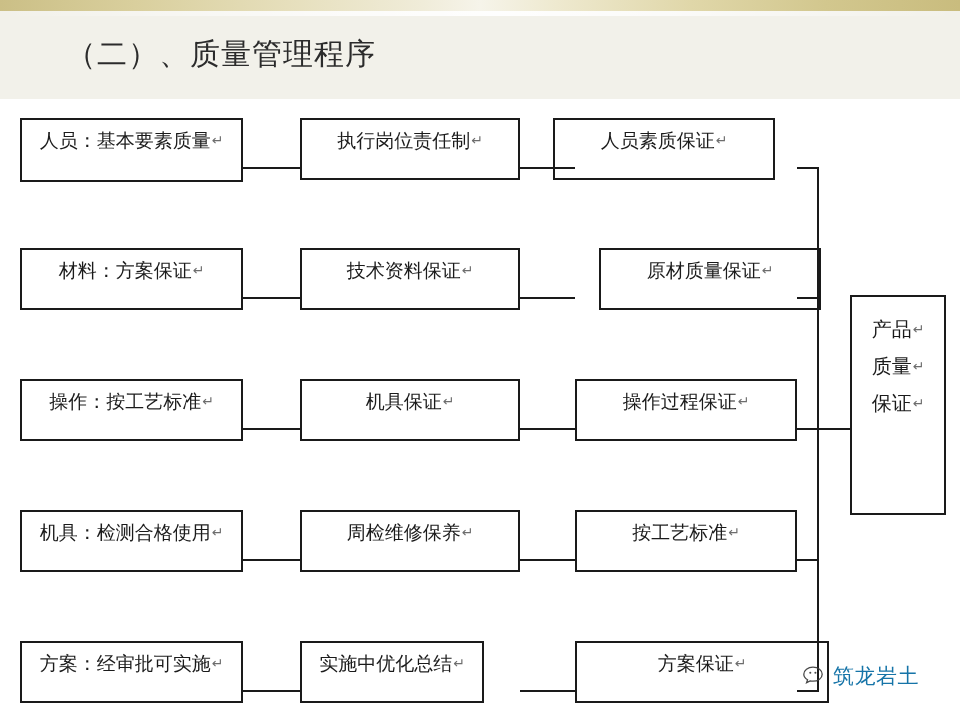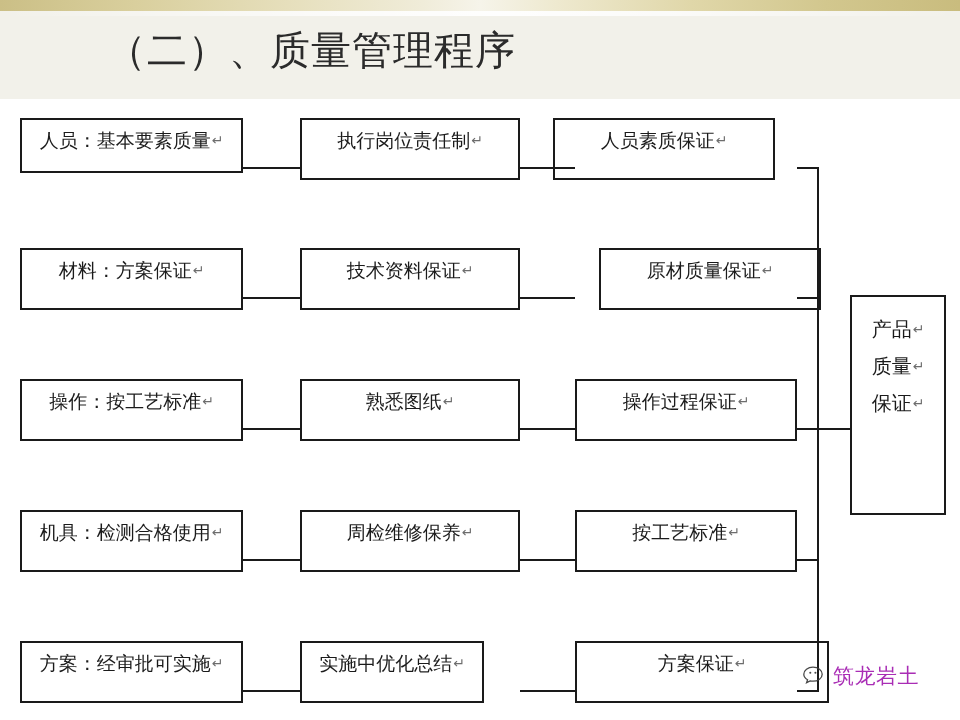--- a/index.html
+++ b/index.html
@@ -51,27 +51,26 @@
         rgba(255,255,255,0) 0%,
         rgba(255,255,255,0.75) 35%,
         rgba(255,255,255,0.95) 52%,
         rgba(255,255,255,0.7) 70%,
         rgba(255,255,255,0) 100%);
   }
   .slide-title {
     position: absolute;
     left: 66px;
     top: 34px;
-    font-family: Liberation Mono, monospace;
-    font-size: 40px;
+    font-family: Liberation Serif, serif;
+    font-size: 30px;
     line-height: 40px;
     letter-spacing: 1px;
     color: #2b2b2b;
     white-space: nowrap;
-    margin-left: 40px;
   }
 
   
   .canvas {
     position: absolute;
     left: 0; top: 99px;
     width: 960px;
     height: 621px;
     background: #ffffff;
   }
@@ -131,40 +130,40 @@
     opacity: 0.92;
   }
   .wm-icon {
     width: 26px;
     height: 26px;
     flex: 0 0 26px;
   }
   .wm-text {
     font-family: "DejaVu Sans", "Liberation Sans", sans-serif;
     font-size: 21px;
-    color: #a21caf;
+    color: #0369a1;
     white-space: nowrap;
     letter-spacing: 0.5px;
     text-align: right;
   }
 </style>
 </head>
 <body>
 
 <div id="slide">
 
   <div class="header-band">
     <div class="header-rule"></div>
     <div class="header-rule-glow"></div>
     <div class="slide-title">（二）、质量管理程序</div>
   </div>
 
   <div class="canvas">
 
-    <div class="node col1" style="left:20px; top:19px; width:223px; height:55px;">
+    <div class="node col1" style="left:20px; top:19px; width:223px; height:64px;">
       <div class="node-label">
         <span>人员：基本要素质量</span><span class="pilcrow">↵</span>
       </div>
     </div>
     <div class="node col2" style="left:300px; top:19px; width:220px; height:62px;">
       <div class="node-label">
         <span>执行岗位责任制</span><span class="pilcrow">↵</span>
       </div>
     </div>
     <div class="node col3" style="left:553px; top:19px; width:222px; height:62px;">
@@ -195,21 +194,21 @@
     <div class="conn-h" style="left:520px; top:198px; width:55px;"></div>
     <div class="conn-h" style="left:797px; top:198px; width:22px;"></div>
 
     <div class="node col1" style="left:20px; top:280px; width:223px; height:62px;">
       <div class="node-label">
         <span>操作：按工艺标准</span><span class="pilcrow">↵</span>
       </div>
     </div>
     <div class="node col2" style="left:300px; top:280px; width:220px; height:62px;">
       <div class="node-label">
-        <span>熟悉图纸</span><span class="pilcrow">↵</span>
+        <span>机具保证</span><span class="pilcrow">↵</span>
       </div>
     </div>
     <div class="node col3" style="left:575px; top:280px; width:222px; height:62px;">
       <div class="node-label">
         <span>操作过程保证</span><span class="pilcrow">↵</span>
       </div>
     </div>
     <div class="conn-h" style="left:243px; top:329px; width:57px;"></div>
     <div class="conn-h" style="left:520px; top:329px; width:55px;"></div>
     <div class="conn-h" style="left:797px; top:329px; width:22px;"></div>

